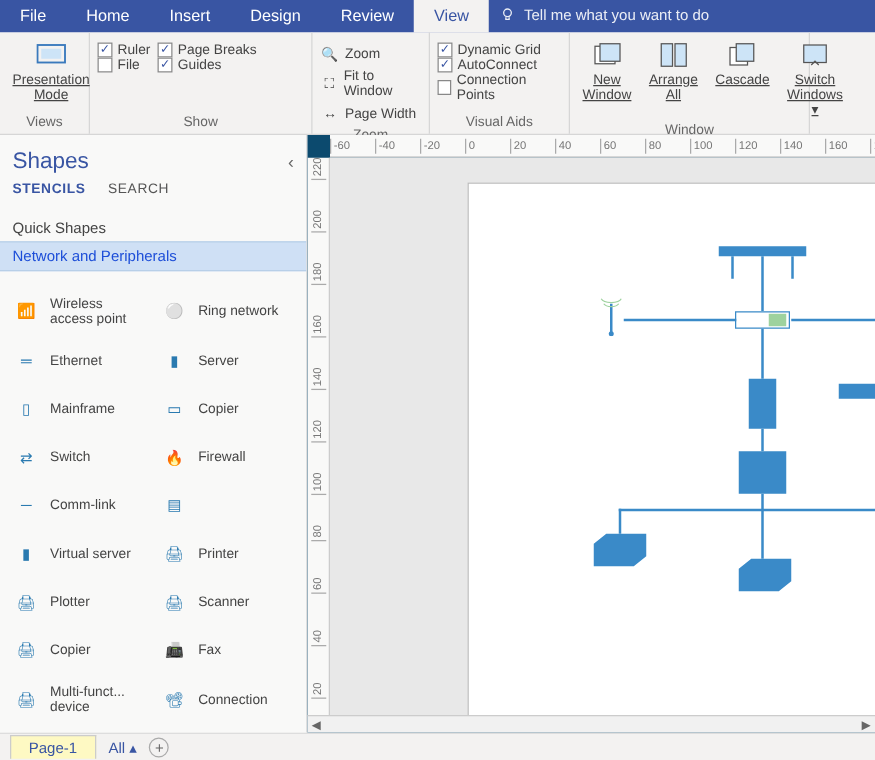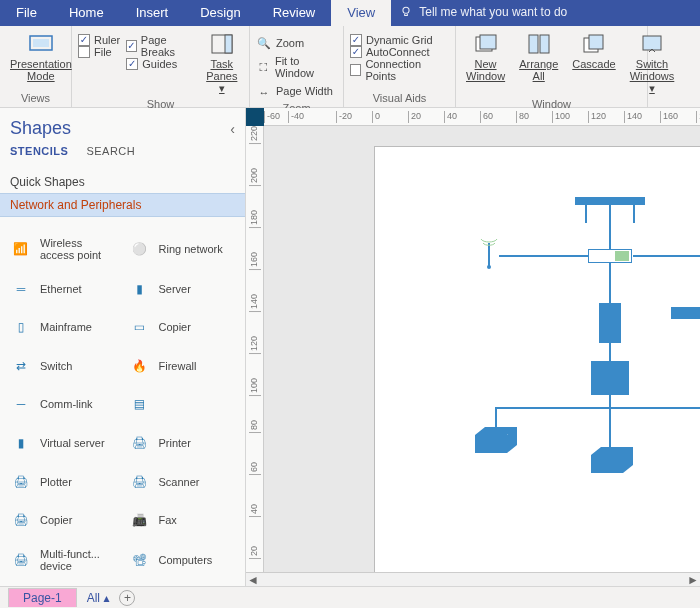--- a/index.html
+++ b/index.html
@@ -30,21 +30,21 @@
 
 .main { display: flex; height: calc(608px - 26px - 82px - 22px); }
 .shapes-pane { width: 246px; background: #f9f9f8; border-right: 1px solid #d6d6d6; display:flex; flex-direction:column; }
 .shapes-pane h2 { font-size: 18px; font-weight: 400; color: #3955a3; padding: 10px 10px 6px; display:flex; justify-content:space-between; align-items:center;}
 .shapes-pane h2 .collapse { font-size:14px; color:#666; cursor:pointer; }
 .sub-tabs { display:flex; gap:18px; padding: 0 10px 8px; font-size:11px; }
 .sub-tabs div { cursor:pointer; color:#555; letter-spacing:0.5px; }
 .sub-tabs div.active { color:#3955a3; font-weight:600; }
 .stencil-list { padding: 6px 0; }
 .stencil-item { padding: 4px 10px; font-size:12px; color:#444; cursor:pointer; display:flex; align-items:center; gap:4px;}
-.stencil-item.selected { background: #cfe0f5; border-top:1px solid #b8cfe8; border-bottom:1px solid #b8cfe8; color:#c2410c; }
+.stencil-item.selected { background: #cfe0f5; border-top:1px solid #b8cfe8; border-bottom:1px solid #b8cfe8; color:#1d4ed8; }
 .shape-grid { display:grid; grid-template-columns: 1fr 1fr; padding:6px 4px; overflow-y:auto; flex:1;}
 .shape-cell { display:flex; align-items:center; gap:8px; padding:7px 6px; cursor:pointer; }
 .shape-cell .sic { width:22px; height:22px; display:flex; align-items:center; justify-content:center; color:#2a7ab0; flex-shrink:0;}
 .shape-cell .slbl { font-size:11px; color:#444; line-height:12px; }
 
 
 .canvas-wrap { flex:1; display:flex; flex-direction:column; background:#0c4a6e; position:relative; }
 .ruler-h { height:18px; background:#f9f9f8; border-bottom:1px solid #ccc; display:flex; font-size:9px; color:#777; position:relative; margin-left:18px;}
 .ruler-h .tick { position:absolute; top:3px; border-left:1px solid #aaa; height:12px; padding-left:2px;}
 .ruler-v { width:18px; background:#f9f9f8; border-right:1px solid #ccc; position:relative; font-size:9px; color:#777;}
@@ -55,21 +55,21 @@
 .page::after { content:""; position:absolute; left:6px; right:6px; bottom:40px; border-top:1px dashed #bbb;}
 .hscroll { height:14px; background:#f1f1f1; border-top:1px solid #ccc; display:flex; align-items:center;}
 .hscroll .arrow { width:14px; text-align:center; color:#666; cursor:pointer;}
 
 
 .dshape { position:absolute; background:#3a8ac8; }
 .dline { position:absolute; background:#3a8ac8; }
 
 
 .status { height:22px; background:#f3f2f1; border-top:1px solid #d6d6d6; display:flex; align-items:center; padding:0 8px; gap:10px; font-size:12px; color:#3955a3;}
-.page-tab { border:1px solid #ccc; border-bottom:none; background:#f9a8d4; padding:2px 14px; }
+.page-tab { border:1px solid #ccc; border-bottom:none; background:#fef9c3; padding:2px 14px; }
 .plus { width:16px; height:16px; border:1px solid #aaa; border-radius:50%; display:flex; align-items:center; justify-content:center; color:#666; cursor:pointer; font-size:12px;}
 </style>
 </head>
 <body>
 
 <div class="tabs">
   <div class="tab">File</div>
   <div class="tab">Home</div>
   <div class="tab">Insert</div>
   <div class="tab">Design</div>
@@ -116,30 +116,20 @@
       <div class="chk-col">
         <label class="chk">
             <span class="chk-box checked"></span>
             <span>Page Breaks</span>
           </label>
         <label class="chk">
             <span class="chk-box checked"></span>
             <span>Guides</span>
           </label>
       </div>
-      <div class="big-btn">
-        <span class="ic">
-            <svg width="22" height="20" viewBox="0 0 22 20">
-              <rect x="1" y="1" width="20" height="18" fill="none" stroke="#555"></rect>
-              <rect x="14" y="1" width="7" height="18" fill="#cde4f7" stroke="#555"></rect>
-            </svg>
-          </span>
-        <span class="lbl"><span style="white-space:pre-line">Task
-Panes</span> <span>▾</span></span>
-      </div>
     </div>
     <div class="group-label">Show</div>
   </div>
 
   <div class="group" style="width:94px">
     <div class="group-body">
         <div class="chk-col" style="gap:2px">
       <div class="small-row">
             <span class="sic">🔍</span>
             <span>Zoom</span>
@@ -301,29 +291,29 @@
         <div class="shape-cell">
           <span class="sic">📠</span>
           <span class="slbl">Fax</span>
         </div>
         <div class="shape-cell">
           <span class="sic">🖨</span>
           <span class="slbl">Multi-funct... device</span>
         </div>
         <div class="shape-cell">
           <span class="sic">📽</span>
-          <span class="slbl">Computers</span>
+          <span class="slbl">Connection</span>
         </div>
       </div>
   </div>
 
   <div class="canvas-wrap">
     <div class="ruler-h" id="ruler-h">
         <div class="tick" style="left: 0px;">-60</div>
-        <div class="tick" style="left: 24px;">-40</div>
+        <div class="tick" style="left: 36px;">-40</div>
         <div class="tick" style="left: 72px;">-20</div>
         <div class="tick" style="left: 108px;">0</div>
         <div class="tick" style="left: 144px;">20</div>
         <div class="tick" style="left: 180px;">40</div>
         <div class="tick" style="left: 216px;">60</div>
         <div class="tick" style="left: 252px;">80</div>
         <div class="tick" style="left: 288px;">100</div>
         <div class="tick" style="left: 324px;">120</div>
         <div class="tick" style="left: 360px;">140</div>
         <div class="tick" style="left: 396px;">160</div>

